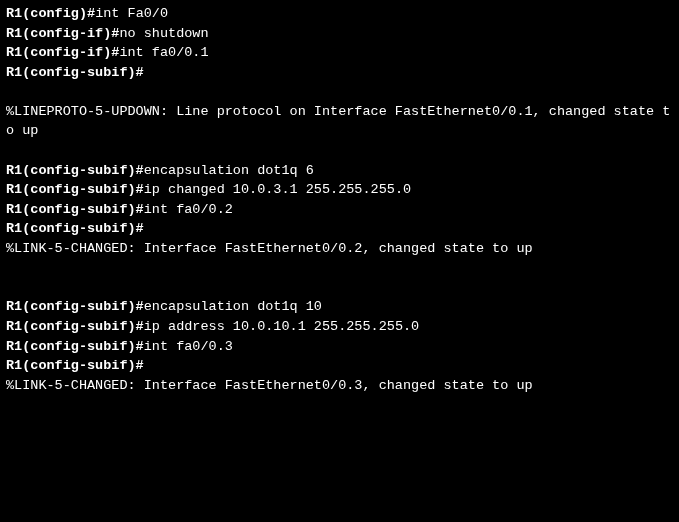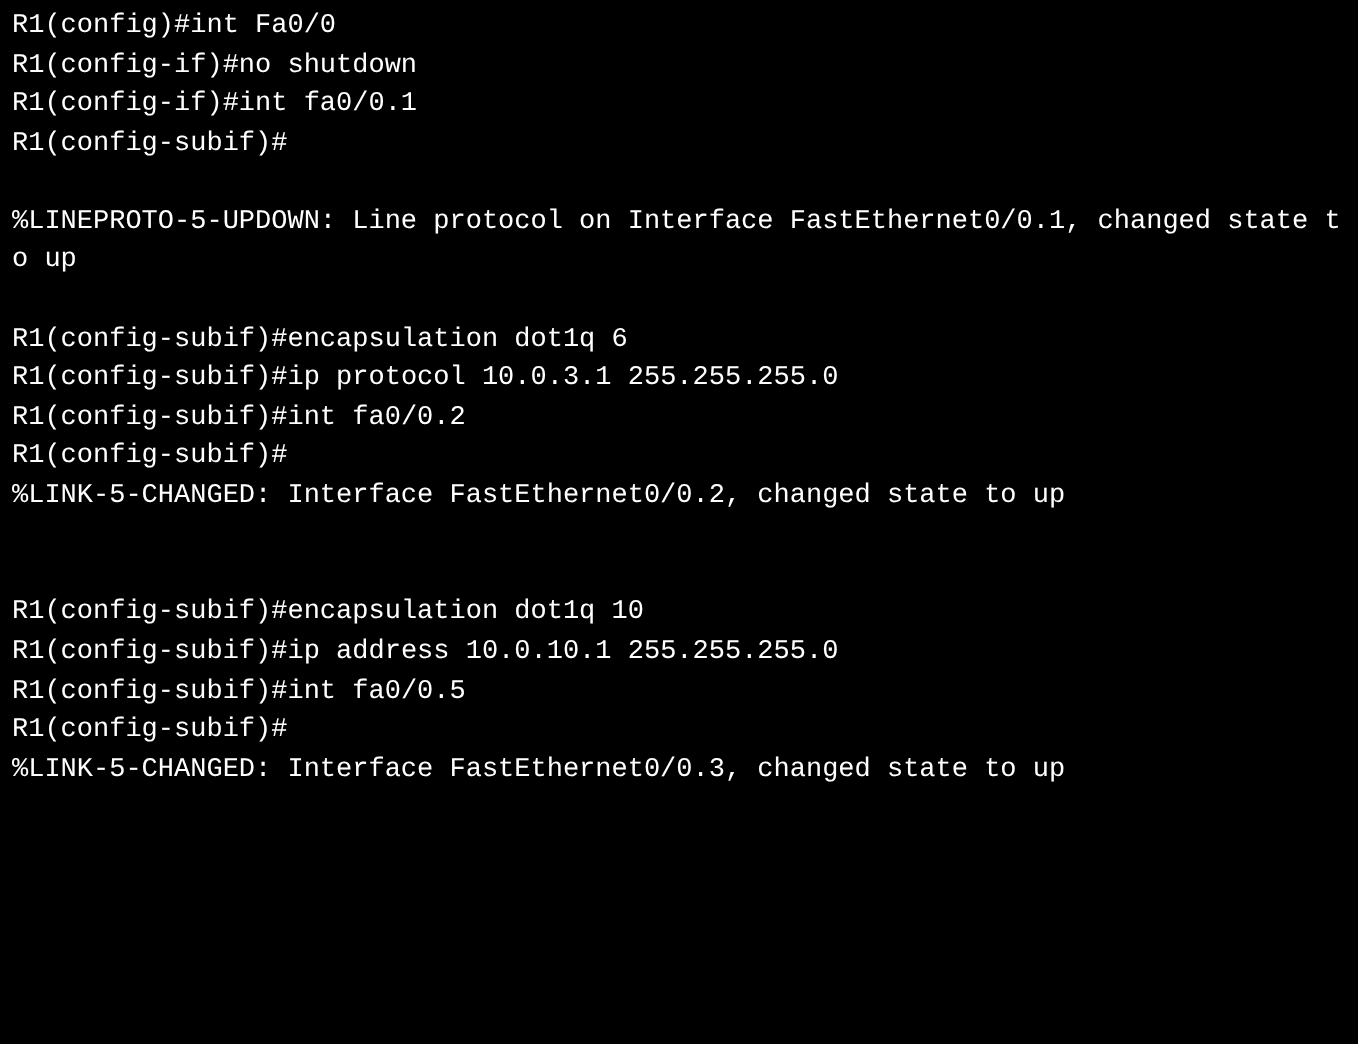--- a/index.html
+++ b/index.html
@@ -15,43 +15,44 @@
       box-sizing: border-box;
       overflow: hidden;
     }
     .line {
       white-space: pre-wrap;
       word-break: break-all;
       min-height: 1.45em;
     }
     .prompt-part {
       display: inline;
+      font-weight: bold;
     }
     .cmd-part {
       display: inline;
     }
   </style>
 </head>
 <body>
 
 <div id="terminal-container">
     <div class="line"><span class="prompt-part">R1(config)#</span><span class="cmd-part">int Fa0/0</span></div>
     <div class="line"><span class="prompt-part">R1(config-if)#</span><span class="cmd-part">no shutdown</span></div>
     <div class="line"><span class="prompt-part">R1(config-if)#</span><span class="cmd-part">int fa0/0.1</span></div>
     <div class="line"><span class="prompt-part">R1(config-subif)#</span><span class="cmd-part"></span></div>
     <div class="line"><span></span></div>
     <div class="line"><span>%LINEPROTO-5-UPDOWN: Line protocol on Interface FastEthernet0/0.1, changed state to up</span></div>
     <div class="line"><span></span></div>
     <div class="line"><span class="prompt-part">R1(config-subif)#</span><span class="cmd-part">encapsulation dot1q 6</span></div>
-    <div class="line"><span class="prompt-part">R1(config-subif)#</span><span class="cmd-part">ip protocol 10.0.3.1 255.255.255.0</span></div>
+    <div class="line"><span class="prompt-part">R1(config-subif)#</span><span class="cmd-part">ip changed 10.0.3.1 255.255.255.0</span></div>
     <div class="line"><span class="prompt-part">R1(config-subif)#</span><span class="cmd-part">int fa0/0.2</span></div>
     <div class="line"><span class="prompt-part">R1(config-subif)#</span><span class="cmd-part"></span></div>
     <div class="line"><span>%LINK-5-CHANGED: Interface FastEthernet0/0.2, changed state to up</span></div>
     <div class="line"><span></span></div>
     <div class="line"><span></span></div>
     <div class="line"><span class="prompt-part">R1(config-subif)#</span><span class="cmd-part">encapsulation dot1q 10</span></div>
     <div class="line"><span class="prompt-part">R1(config-subif)#</span><span class="cmd-part">ip address 10.0.10.1 255.255.255.0</span></div>
-    <div class="line"><span class="prompt-part">R1(config-subif)#</span><span class="cmd-part">int fa0/0.5</span></div>
+    <div class="line"><span class="prompt-part">R1(config-subif)#</span><span class="cmd-part">int fa0/0.3</span></div>
     <div class="line"><span class="prompt-part">R1(config-subif)#</span><span class="cmd-part"></span></div>
     <div class="line"><span>%LINK-5-CHANGED: Interface FastEthernet0/0.3, changed state to up</span></div>
     <div class="line"><span></span></div>
     <div class="line"><span></span></div>
   </div>
 
 </body></html>

